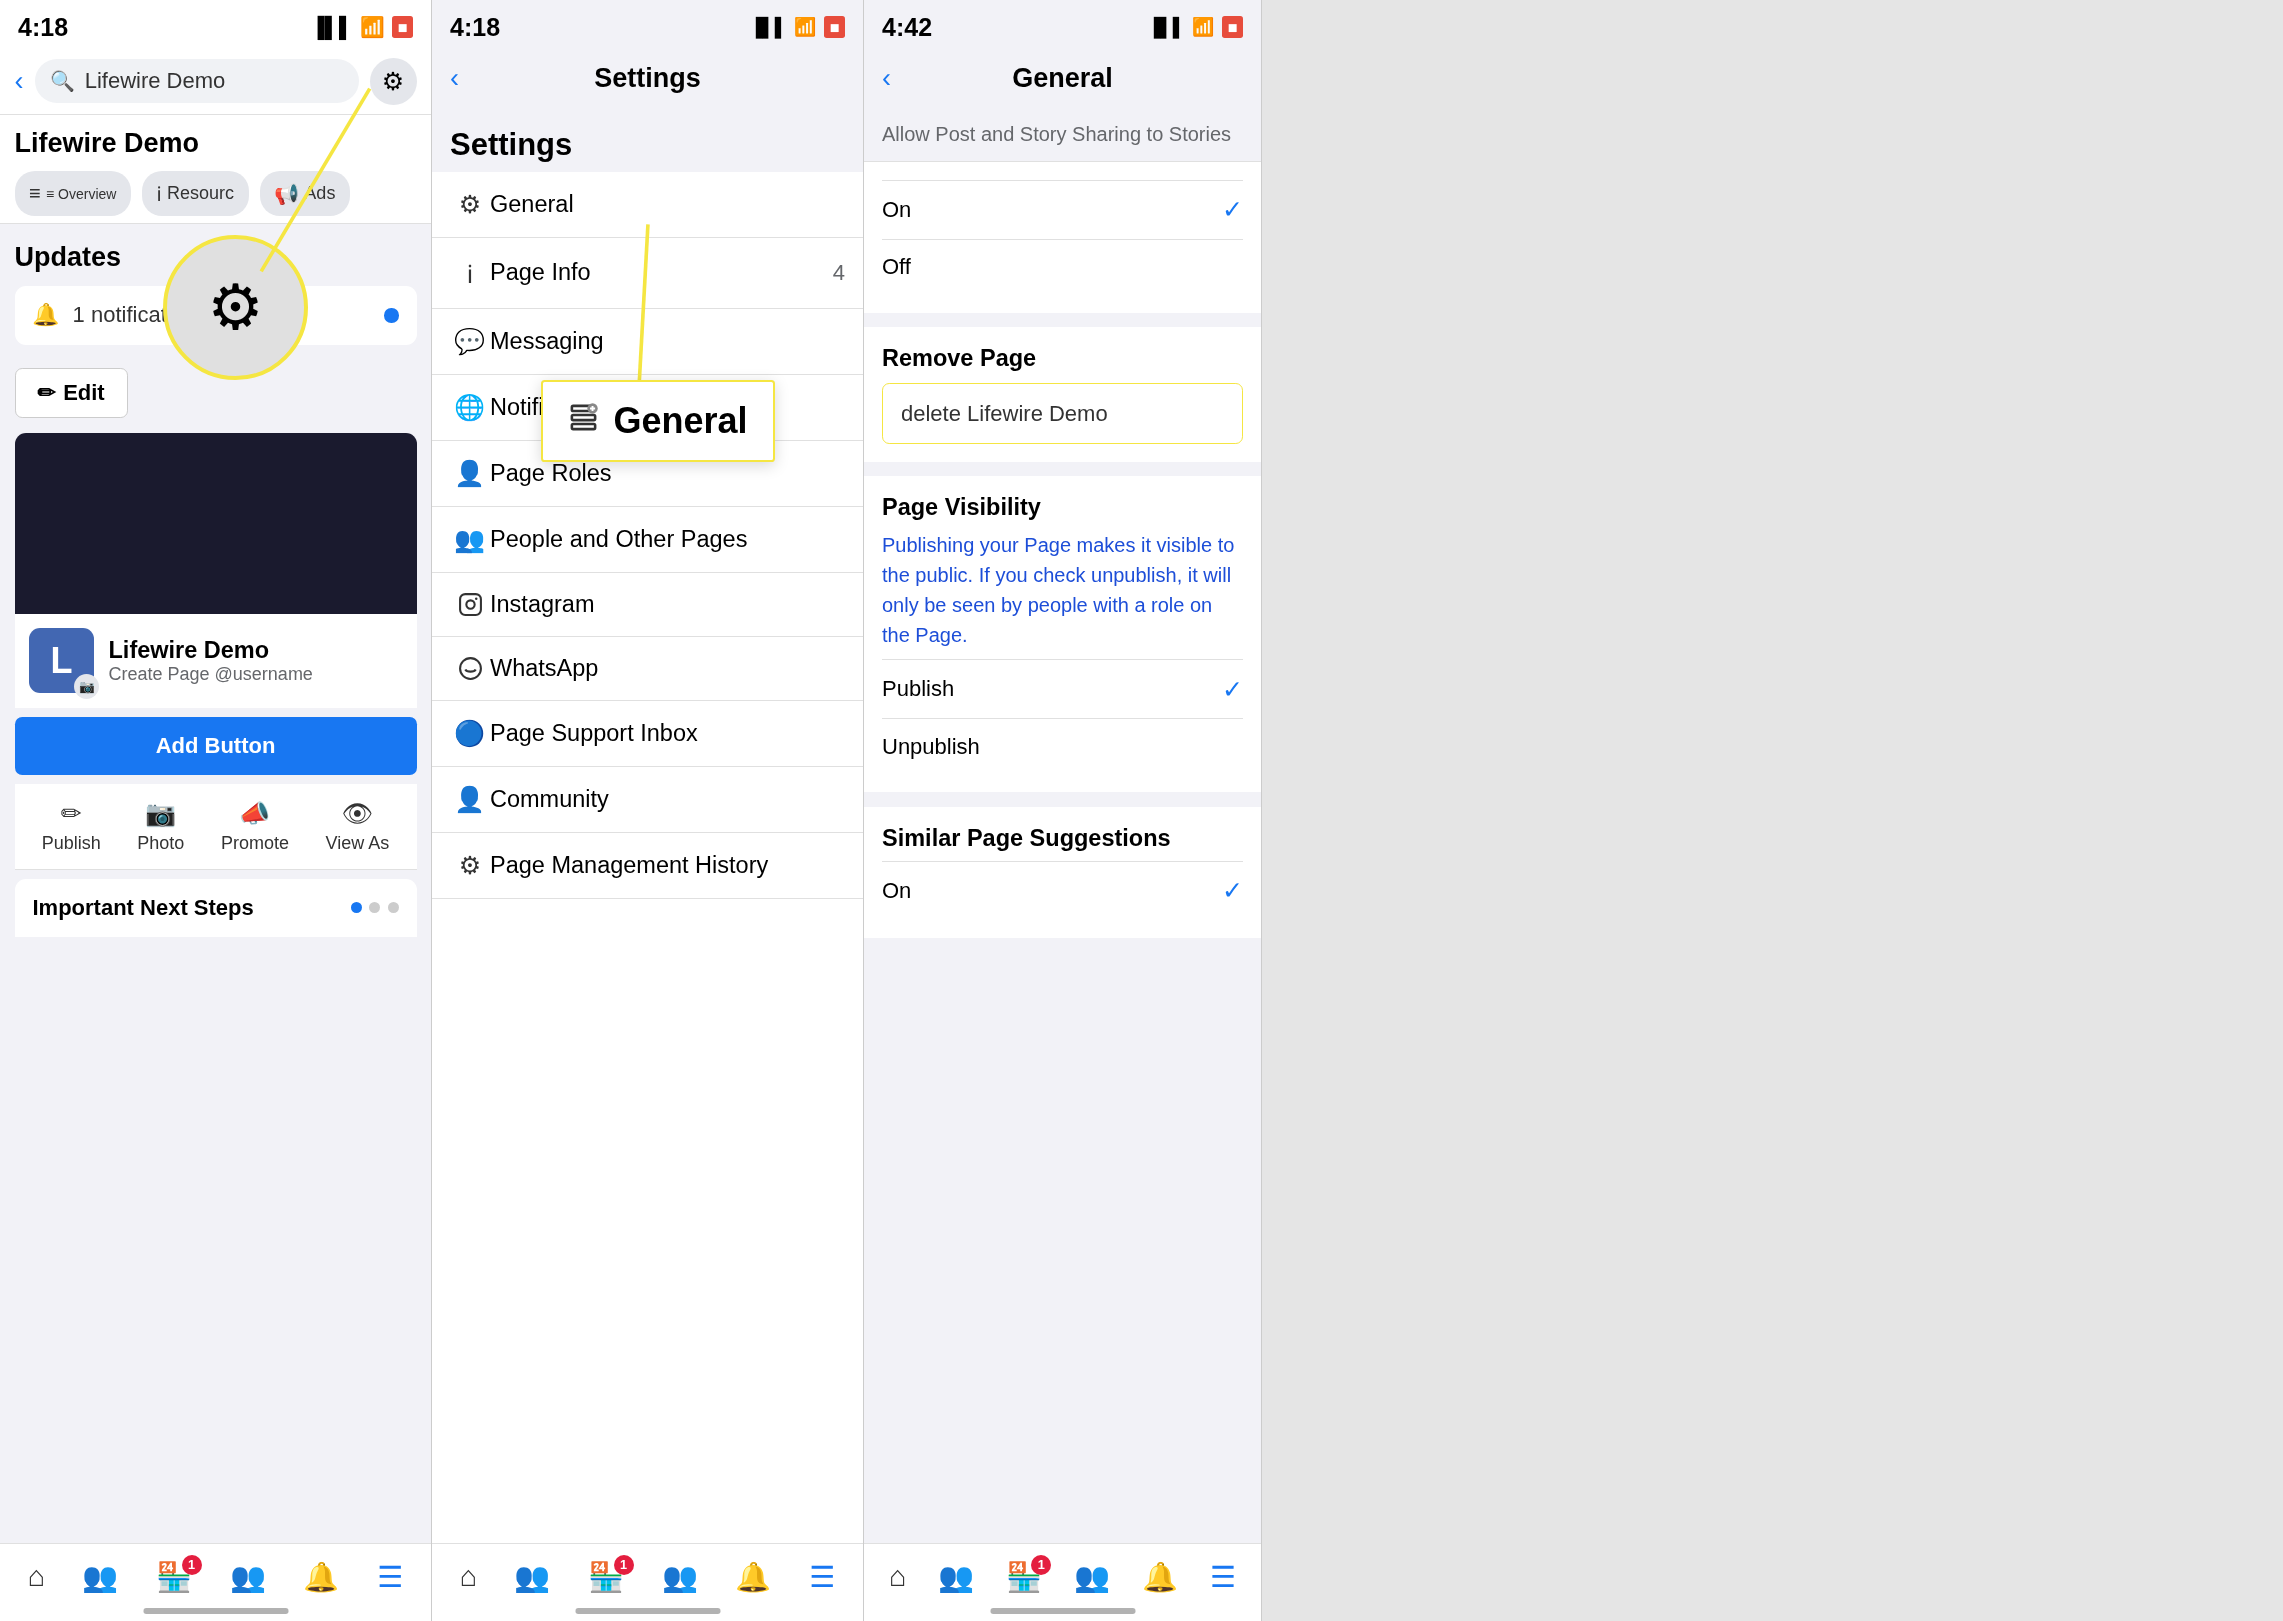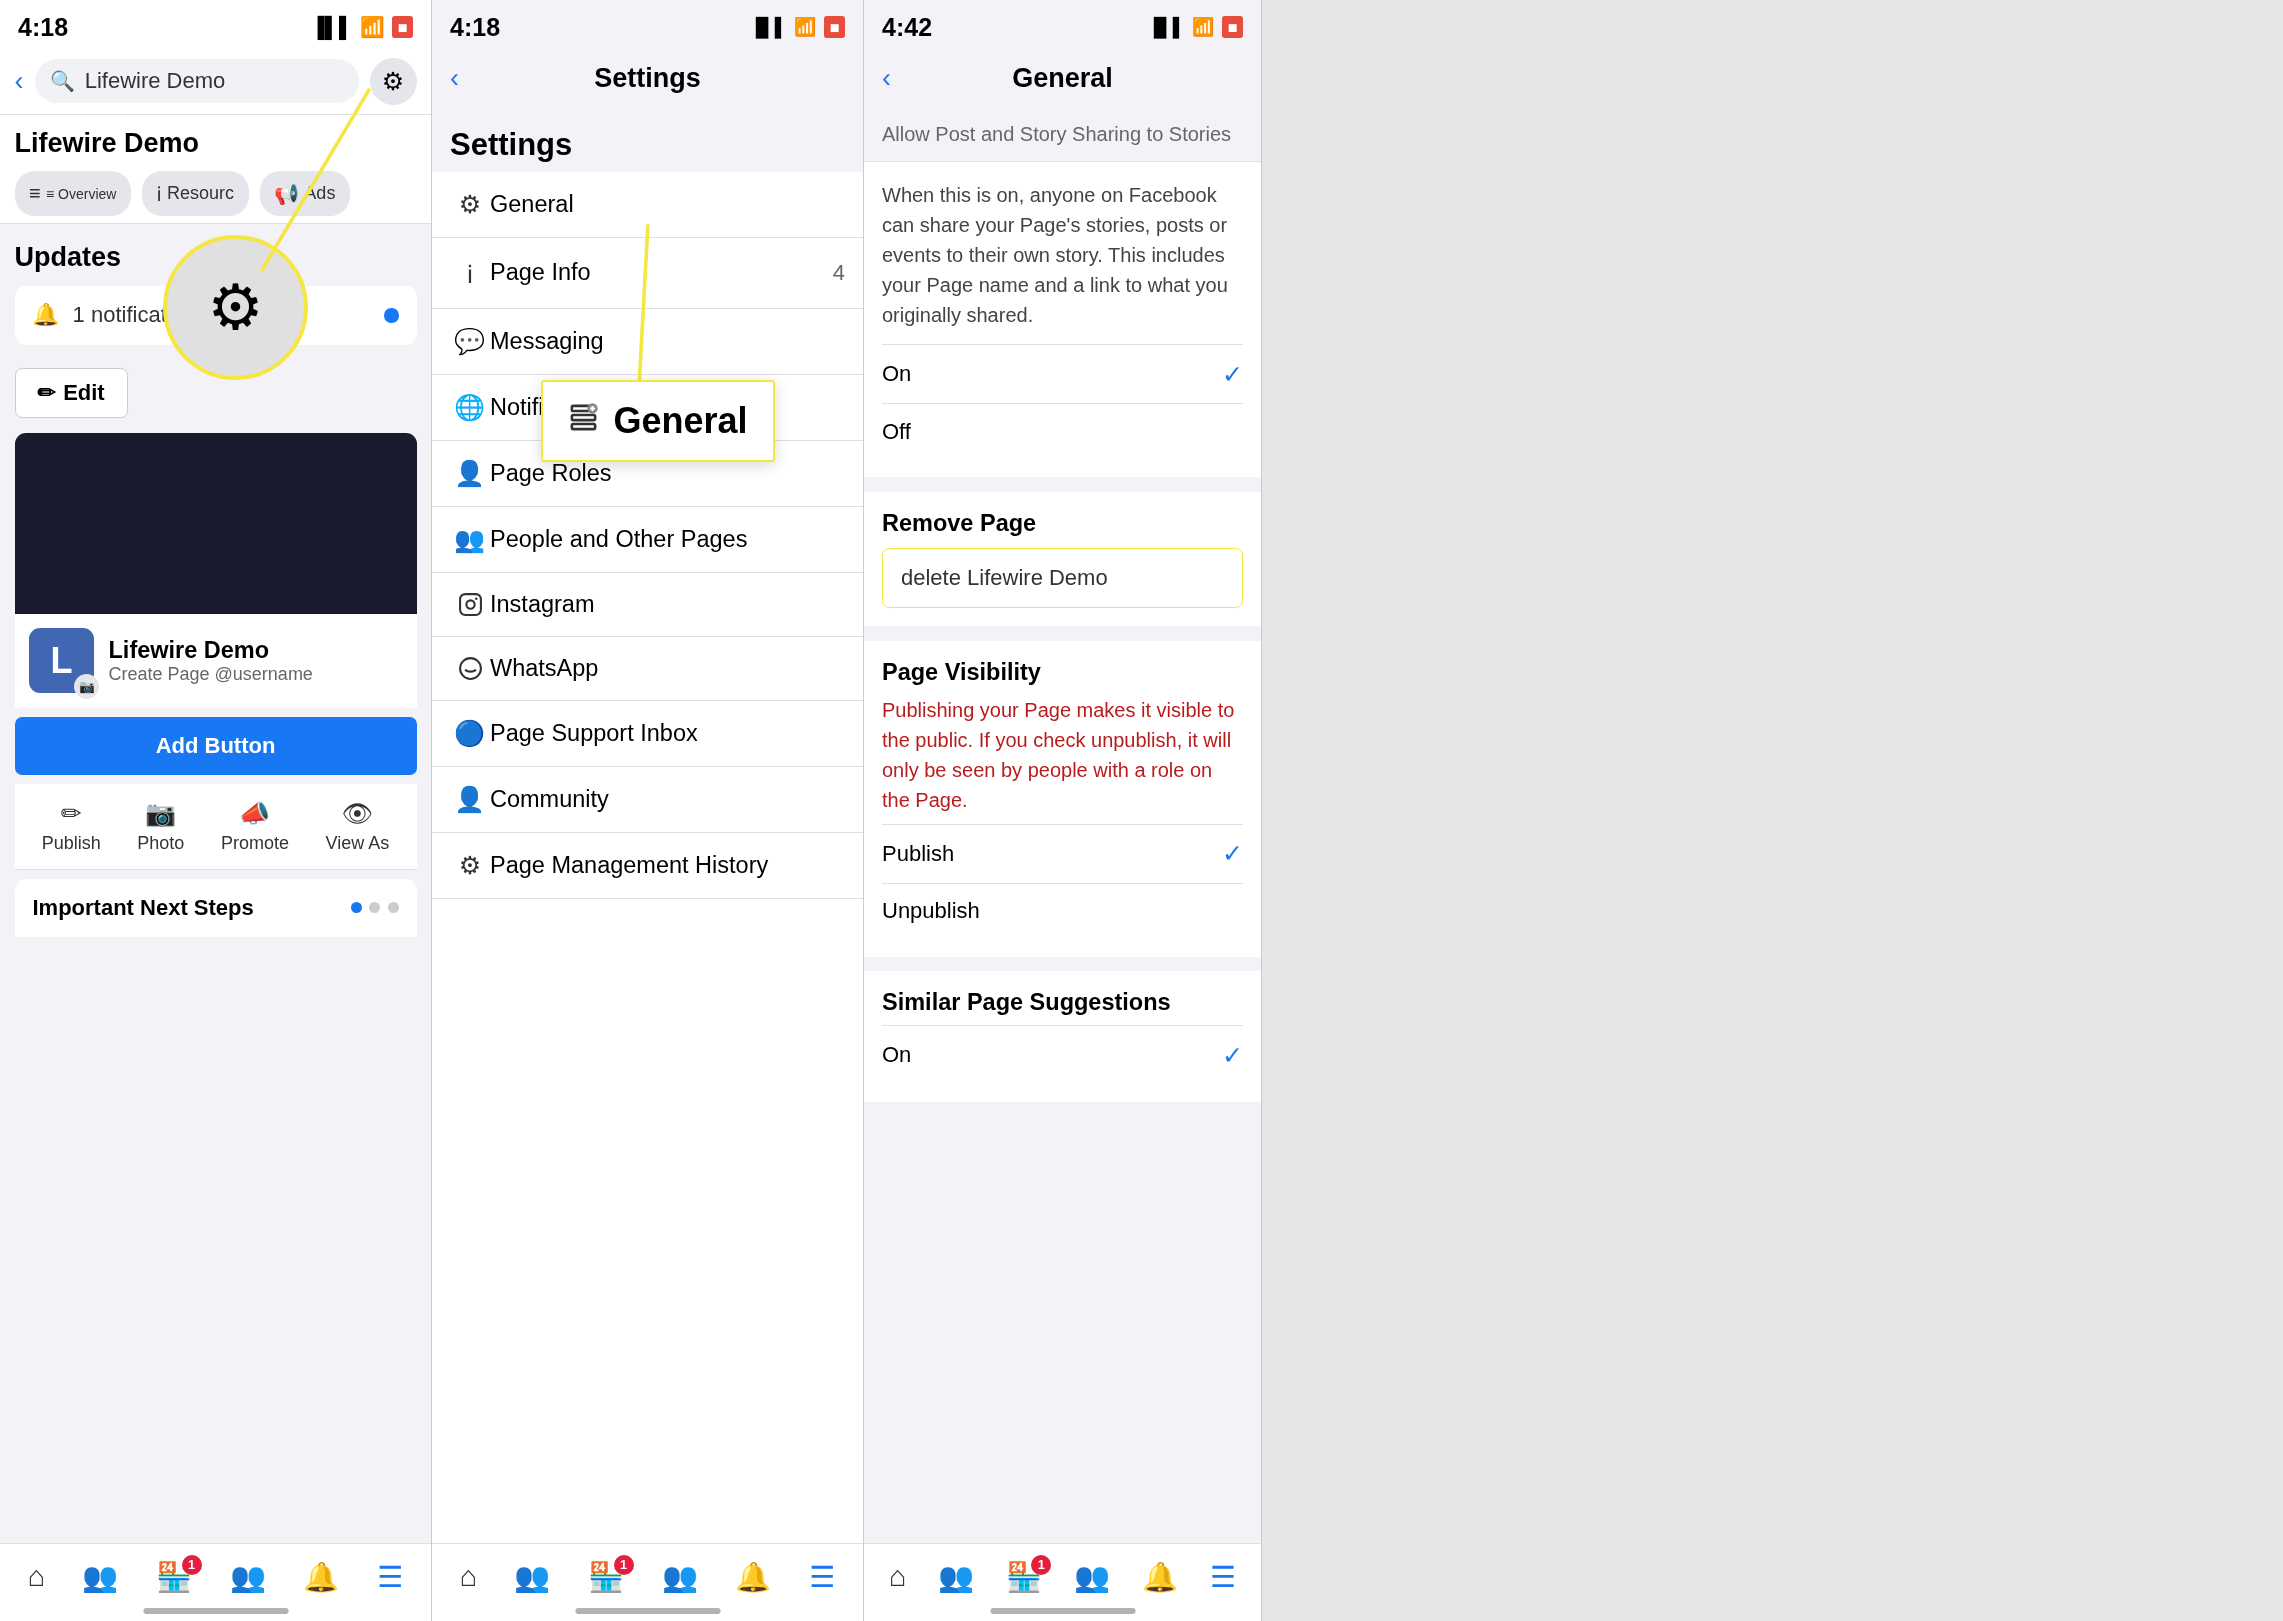--- a/index.html
+++ b/index.html
@@ -482,21 +482,21 @@
       padding: 18px;
     }
     .visibility-title {
       font-size: 23.5px;
       font-weight: 600;
       color: #000;
       margin-bottom: 9px;
     }
     .visibility-desc {
       font-size: 20px;
-      color: #b91c1c;
+      color: #1d4ed8;
       line-height: 1.5;
       margin-bottom: 9px;
     }
 
     .similar-section {
       background: #fff;
       margin-bottom: 14.5px;
       padding: 18px;
     }
     .similar-title {
@@ -786,21 +786,20 @@
   <div class="general-header">
     <div class="general-back">‹</div>
     <span class="general-title">General</span>
   </div>
 
   <div class="general-content">
 
     <div class="scrolled-off-banner">Allow Post and Story Sharing to Stories</div>
 
     <div class="general-section">
-      <div class="general-section-desc">When this is on, anyone on Facebook can share your Page's stories, posts or events to their own story. This includes your Page name and a link to what you originally shared.</div>
       <div class="radio-option">
         <span class="radio-label">On</span>
         <span class="radio-check">✓</span>
       </div>
       <div class="radio-option">
         <span class="radio-label">Off</span>
       </div>
     </div>
 
     <div class="remove-page-section">

